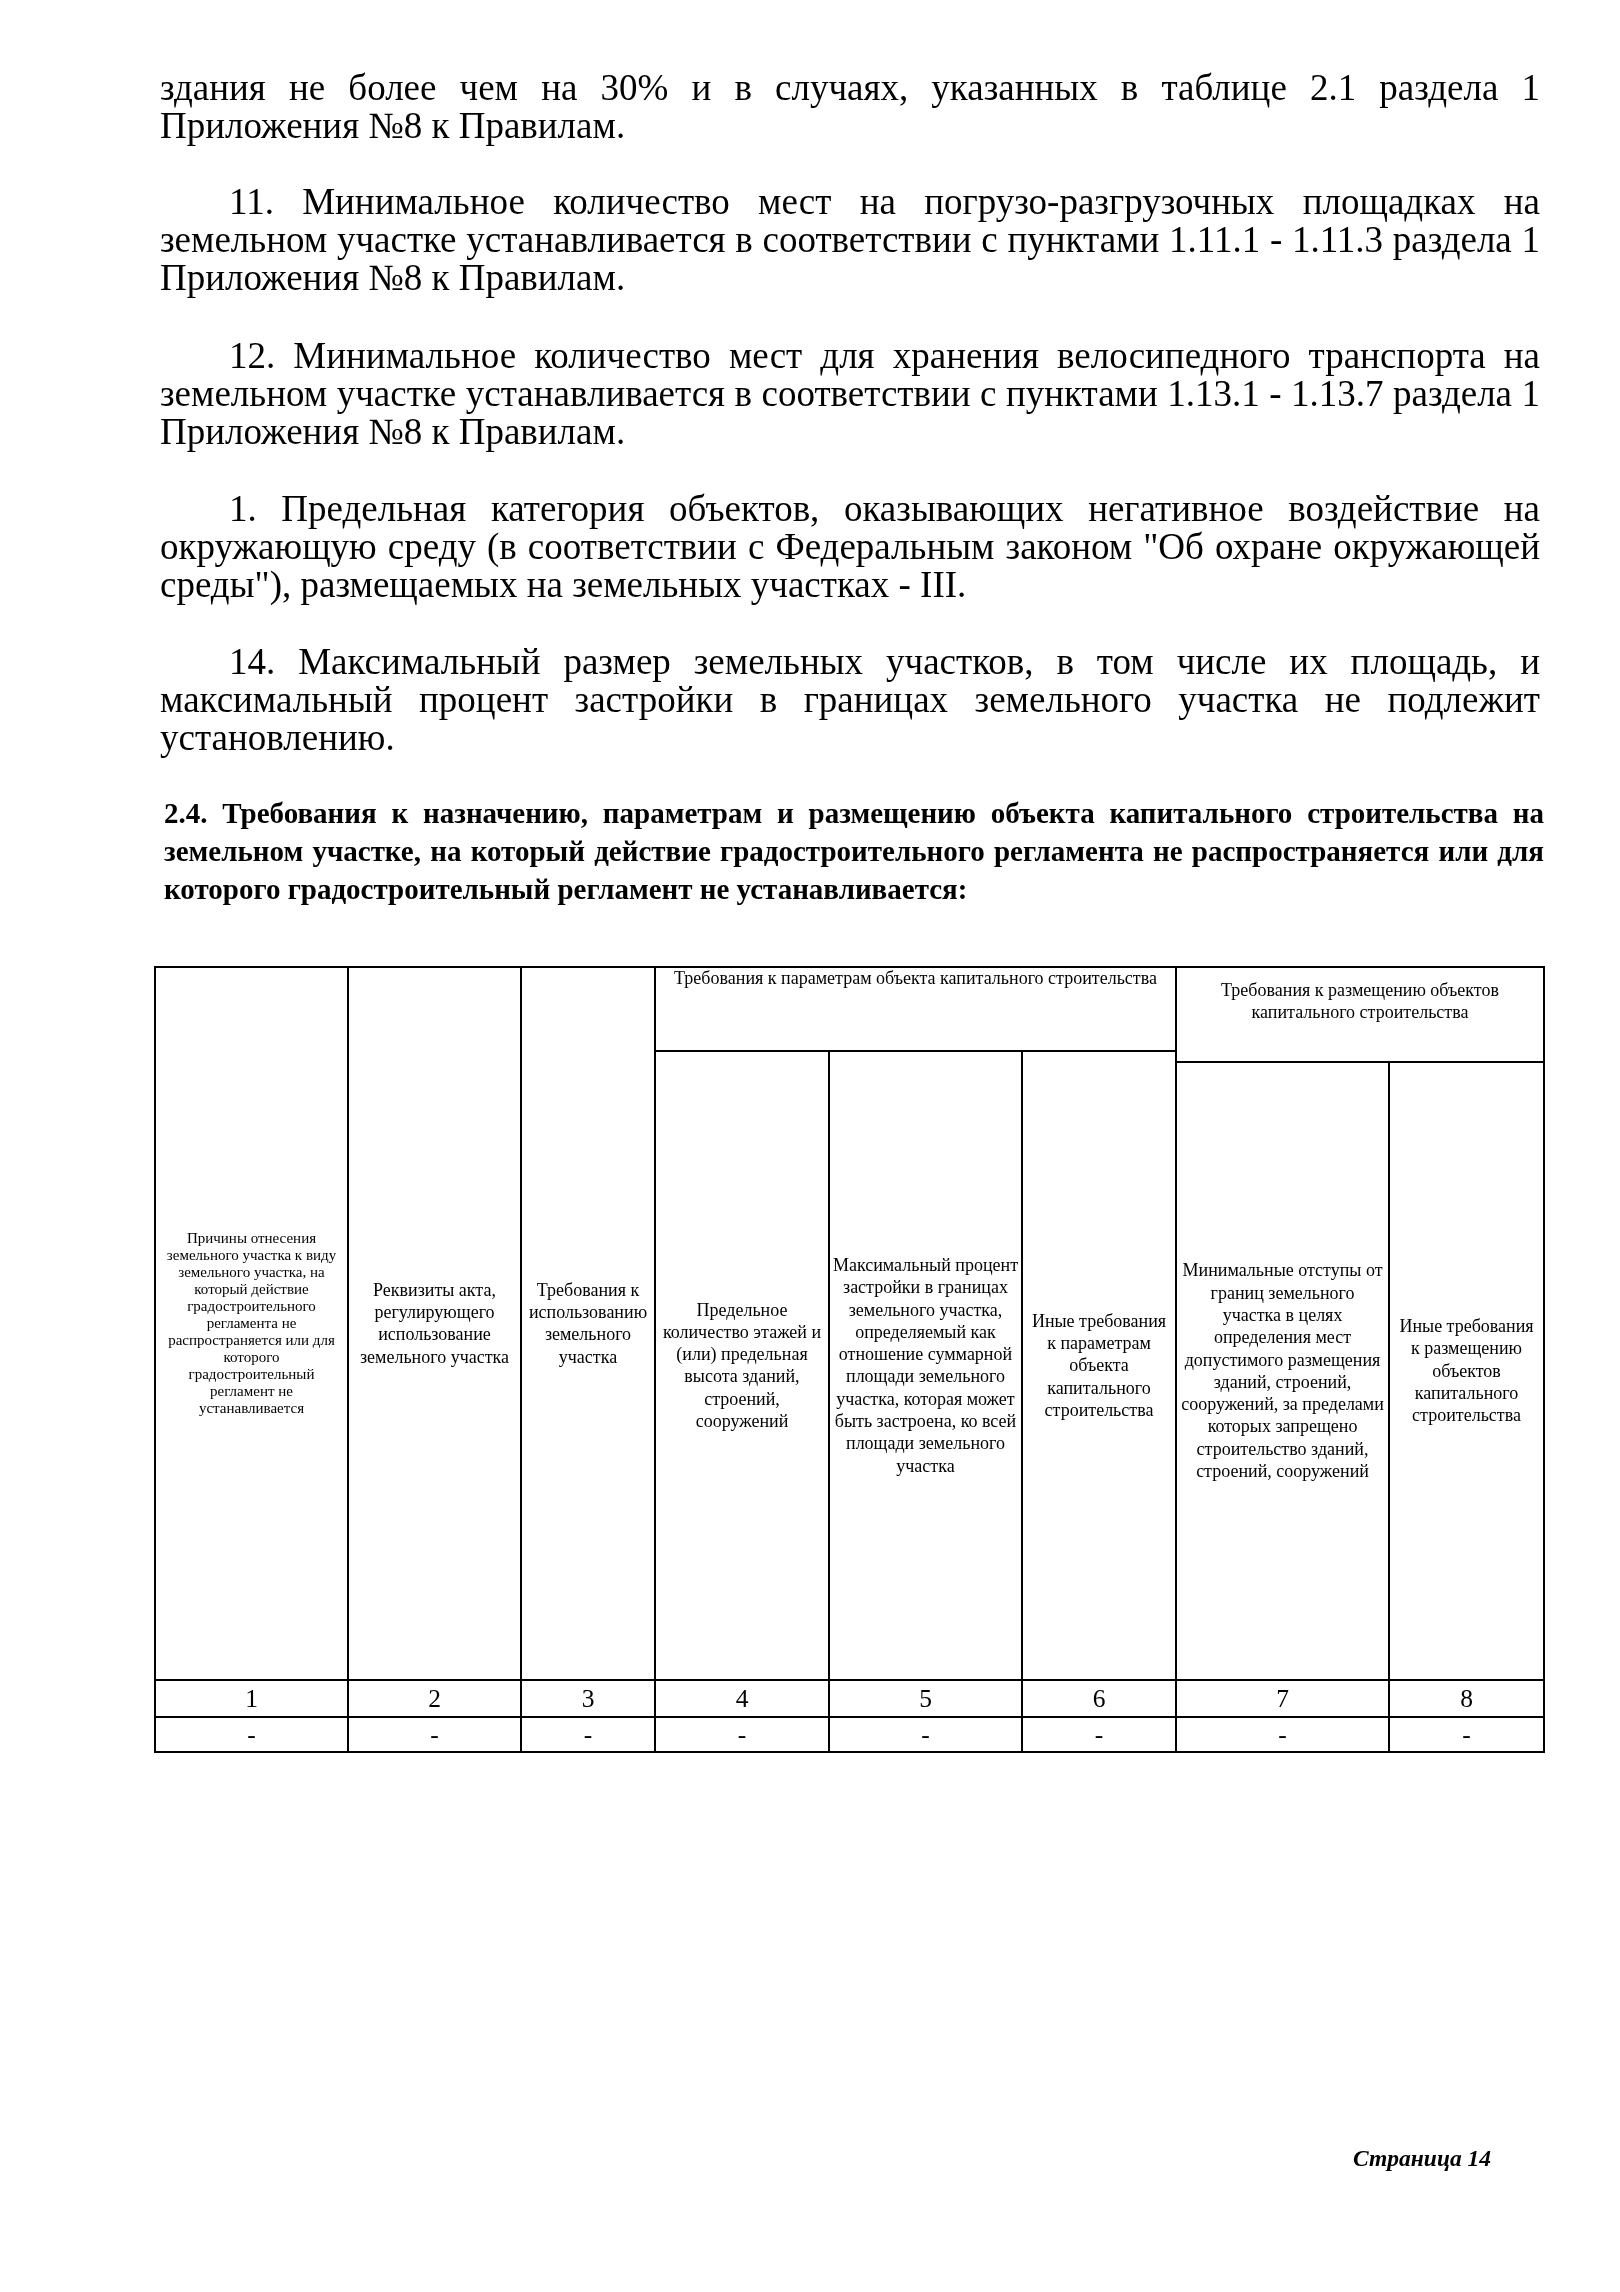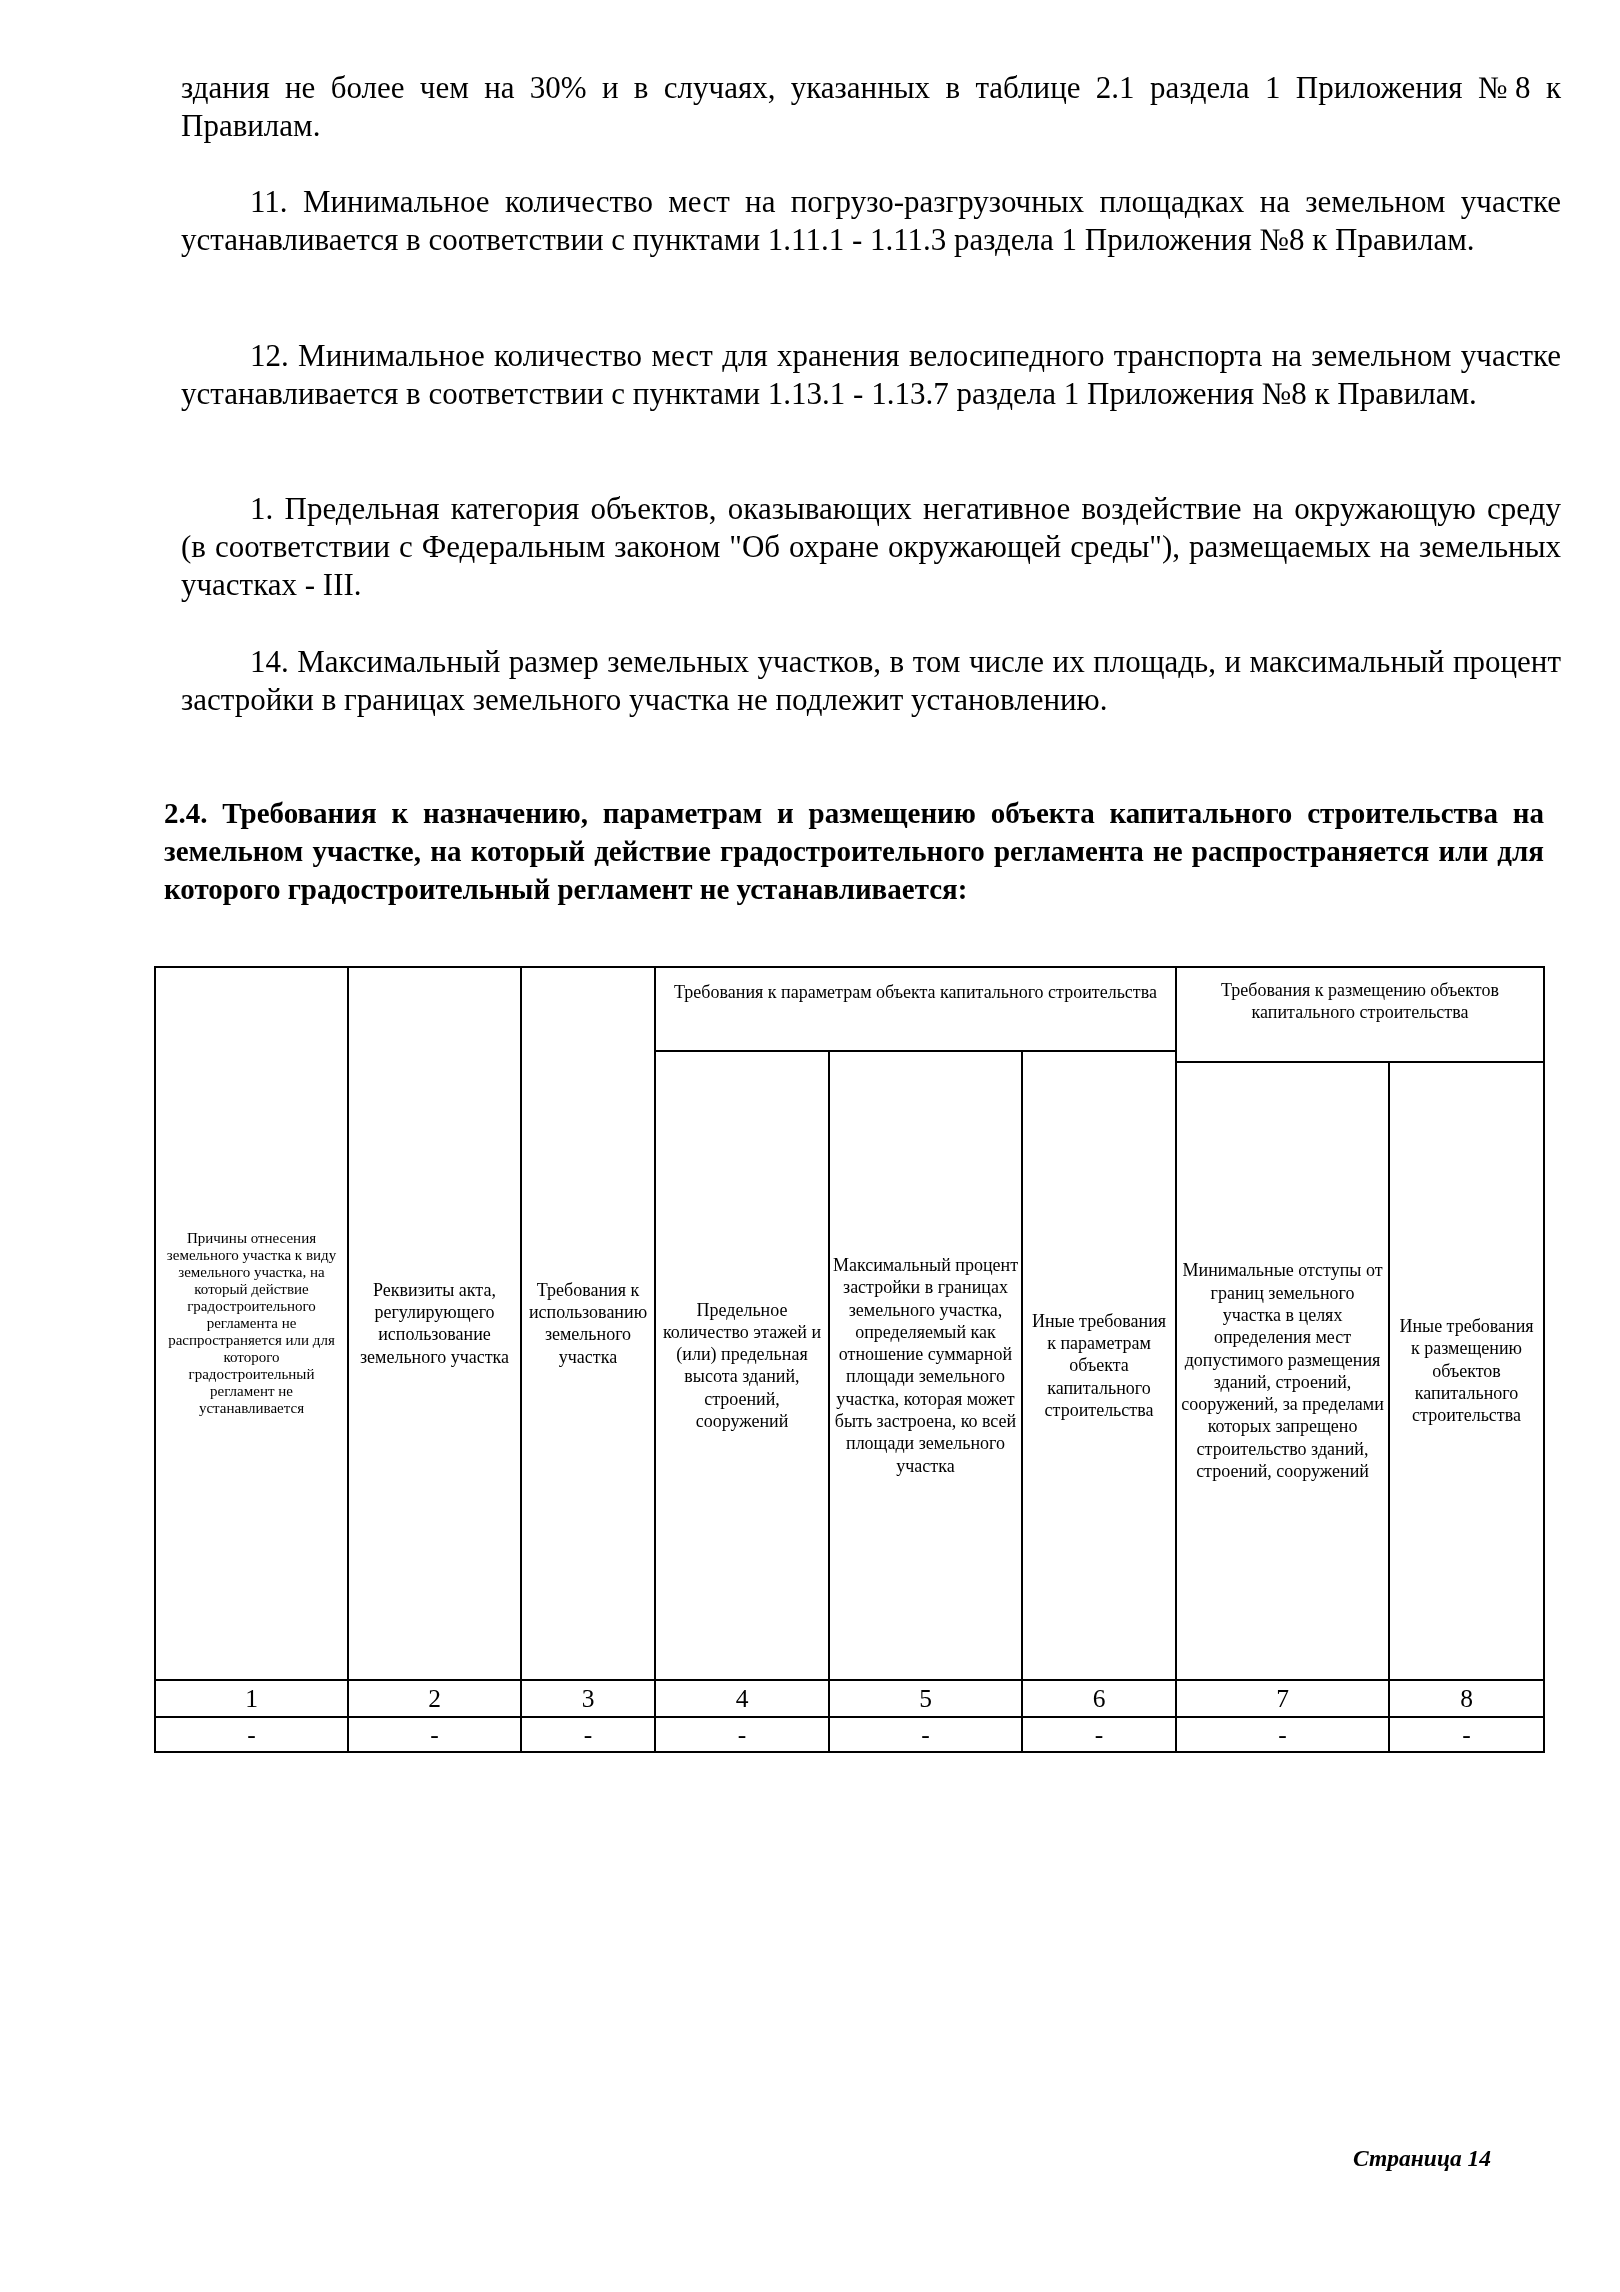--- a/index.html
+++ b/index.html
@@ -7,23 +7,23 @@
     width: 1620px;
     height: 2293px;
     position: relative;
     font-family: "Liberation Serif", "DejaVu Serif", serif;
     color: #000000;
     overflow: hidden;
   }
   .page { position: absolute; left: 0; top: 0; width: 1620px; height: 2293px; }
   .para {
     position: absolute;
-    left: 181px;
+    left: 160px;
     width: 1380px;
-    font-size: 31px;
+    font-size: 37px;
     line-height: 38px;
     text-align: justify;
     text-align-last: left;
     margin: 0;
   }
   .indent { text-indent: 69px; }
   .heading {
     position: absolute;
     left: 164px;
     top: 794px;
@@ -46,21 +46,21 @@
   table.reg td {
     border: 2px solid #000000;
     text-align: center;
     vertical-align: middle;
     padding: 0 2.9px;
     font-size: 18px;
     line-height: 22.3px;
     overflow: hidden;
   }
   table.reg td.small { font-size: 15px; line-height: 17px; }
-  table.reg td.group { vertical-align: top; padding-top: 14px; font-size: 18px; line-height: 21.6px; }
+  table.reg td.group { vertical-align: top; padding-top: 0; font-size: 18px; line-height: 21.6px; }
   table.reg tr.num td { font-size: 25.5px; line-height: 35px; height: 35px; }
   table.reg tr.dash td { font-size: 25.5px; line-height: 33px; height: 33px; }
   .footer {
     position: absolute;
     left: 1353px;
     top: 2145px;
     width: 191px;
     font-size: 23.5px;
     font-weight: bold;
     font-style: italic;

